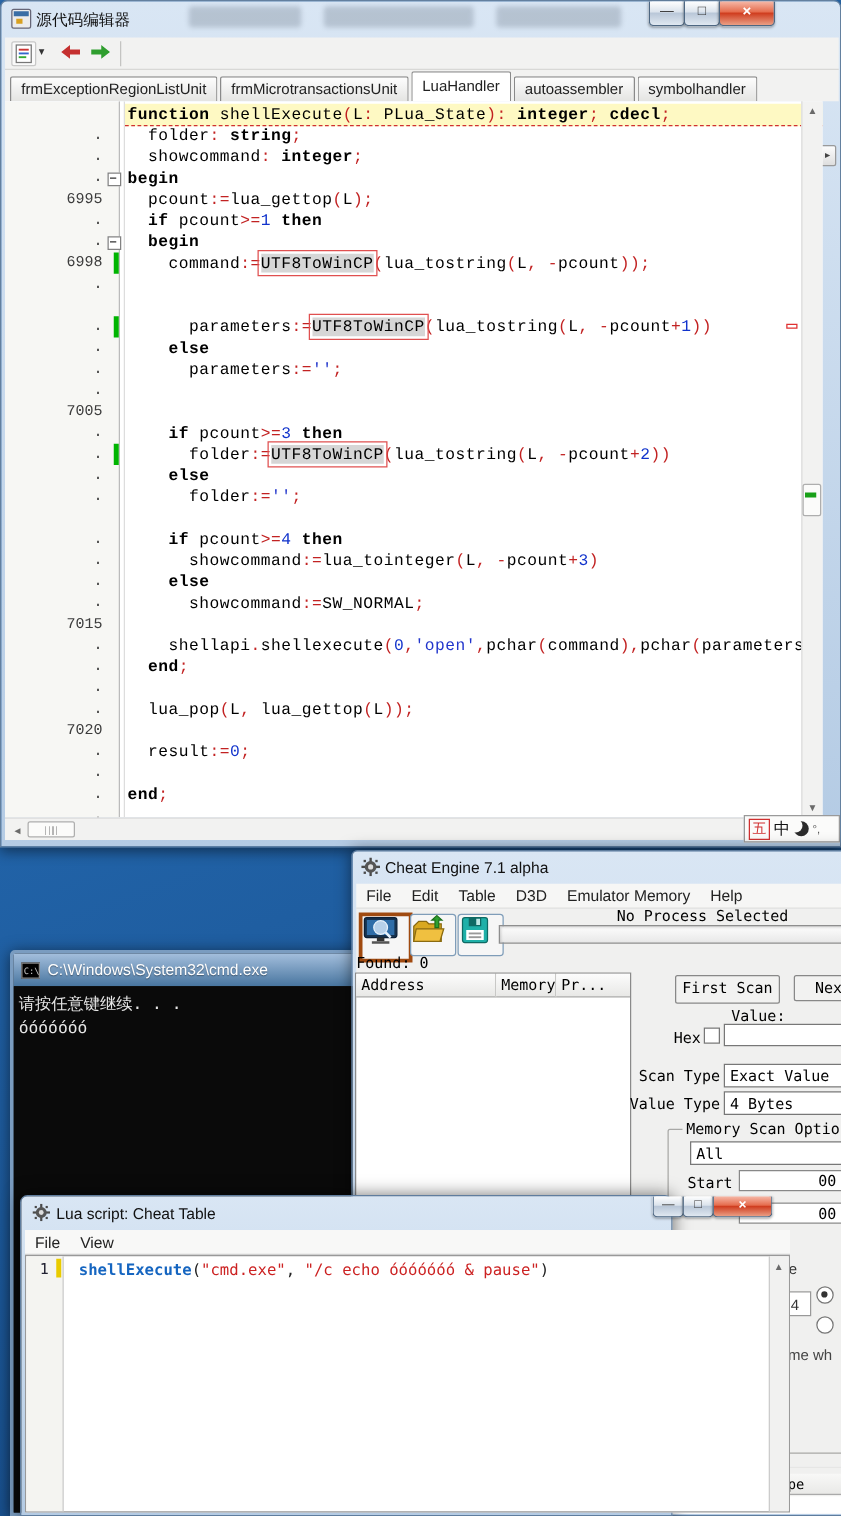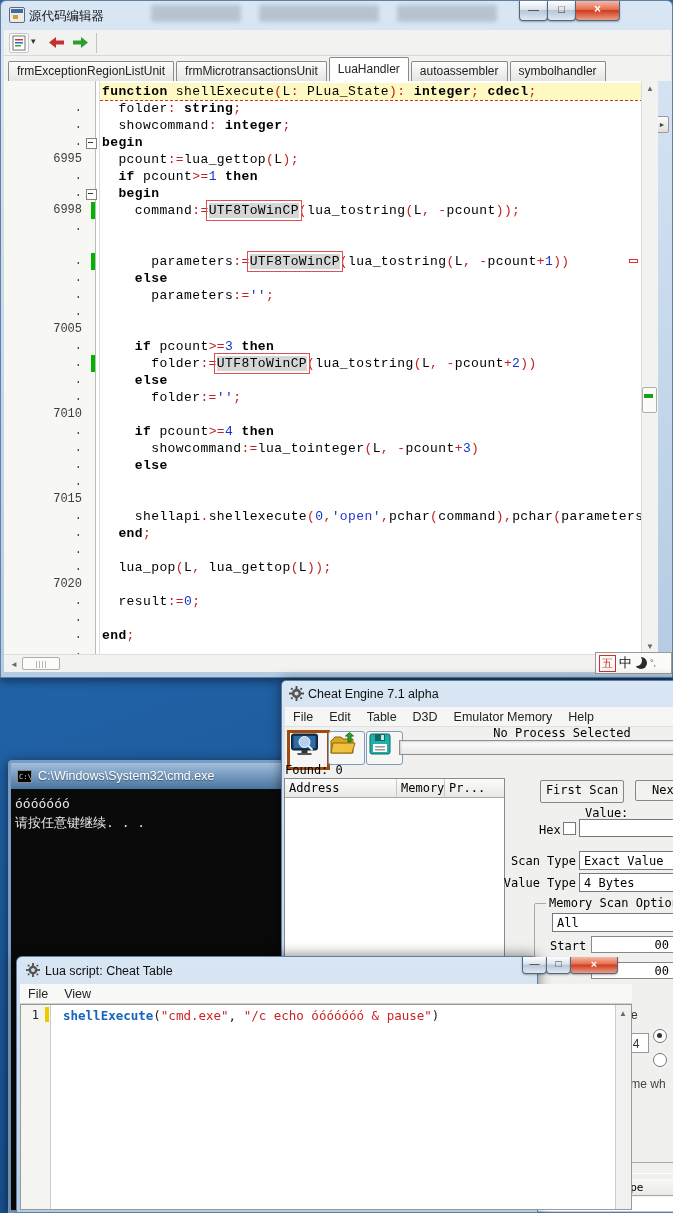--- a/index.html
+++ b/index.html
@@ -287,38 +287,35 @@
           <span class="ctext"><span class="sg-d">      folder</span><span class="sg-s">:=</span><span class="sg-hl">UTF8ToWinCP</span><span class="sg-s">(</span><span class="sg-d">lua_tostring</span><span class="sg-s">(</span><span class="sg-d">L</span><span class="sg-s">,</span><span class="sg-d"> </span><span class="sg-s">-</span><span class="sg-d">pcount</span><span class="sg-s">+</span><span class="sg-n">2</span><span class="sg-s">))</span></span>
         </div>
         <div class="crow" style="top: 291px;">
           <span class="gnum">.</span>
           <span class="ctext"><span class="sg-d">    </span><span class="sg-k">else</span></span>
         </div>
         <div class="crow" style="top: 308px;">
           <span class="gnum">.</span>
           <span class="ctext"><span class="sg-d">      folder</span><span class="sg-s">:=</span><span class="sg-str">''</span><span class="sg-s">;</span></span>
         </div>
-        <div class="crow" style="top: 325px;">
-          <span class="gnum">7010</span>
-          <span class="ctext"></span>
-        </div>
         <div class="crow" style="top: 342px;">
           <span class="gnum">.</span>
           <span class="ctext"><span class="sg-d">    </span><span class="sg-k">if</span><span class="sg-d"> pcount</span><span class="sg-s">&gt;=</span><span class="sg-n">4</span><span class="sg-d"> </span><span class="sg-k">then</span></span>
         </div>
         <div class="crow" style="top: 359px;">
           <span class="gnum">.</span>
           <span class="ctext"><span class="sg-d">      showcommand</span><span class="sg-s">:=</span><span class="sg-d">lua_tointeger</span><span class="sg-s">(</span><span class="sg-d">L</span><span class="sg-s">,</span><span class="sg-d"> </span><span class="sg-s">-</span><span class="sg-d">pcount</span><span class="sg-s">+</span><span class="sg-n">3</span><span class="sg-s">)</span></span>
         </div>
         <div class="crow" style="top: 376px;">
           <span class="gnum">.</span>
           <span class="ctext"><span class="sg-d">    </span><span class="sg-k">else</span></span>
         </div>
         <div class="crow" style="top: 393px;">
           <span class="gnum">.</span>
+          <span class="ctext"><span class="sg-d">      showcommand</span><span class="sg-s">:=</span><span class="sg-d">SW_NORMAL</span><span class="sg-s">;</span></span>
         </div>
         <div class="crow" style="top: 410px;">
           <span class="gnum">7015</span>
           <span class="ctext"></span>
         </div>
         <div class="crow" style="top: 427px;">
           <span class="gnum">.</span>
           <span class="ctext"><span class="sg-d">    shellapi</span><span class="sg-s">.</span><span class="sg-d">shellexecute</span><span class="sg-s">(</span><span class="sg-n">0</span><span class="sg-s">,</span><span class="sg-str">'open'</span><span class="sg-s">,</span><span class="sg-d">pchar</span><span class="sg-s">(</span><span class="sg-d">command</span><span class="sg-s">),</span><span class="sg-d">pchar</span><span class="sg-s">(</span><span class="sg-d">parameters</span></span>
         </div>
         <div class="crow" style="top: 444px;">
@@ -379,22 +376,22 @@
     <span id="ime-punct">°,</span>
   </div>
 </div>
 
 <div class="win" id="win-cmd">
   <div class="abs" id="cmd-title">
     <div id="cmd-icon">C:\</div>
     <div id="cmd-title-text">C:\Windows\System32\cmd.exe</div>
   </div>
   <div id="cmd-lines">
+      <div class="cmdline">请按任意键继续. . .</div>
       <div class="cmdline">óóóóóóó</div>
-      <div class="cmdline">请按任意键继续. . .</div>
     </div>
 </div>
 
 <div class="win" id="win-ce">
   <div class="abs" style="left:0;top:0;width:100%;height:26px;">
     <div class="abs" style="left:7px;top:5px;">
       <svg width="15" height="15" viewBox="0 0 16 16">
           <g fill="#4a4a4a">
             <rect x="7" y="0" width="2" height="16"></rect>
             <rect x="0" y="7" width="16" height="2"></rect>

